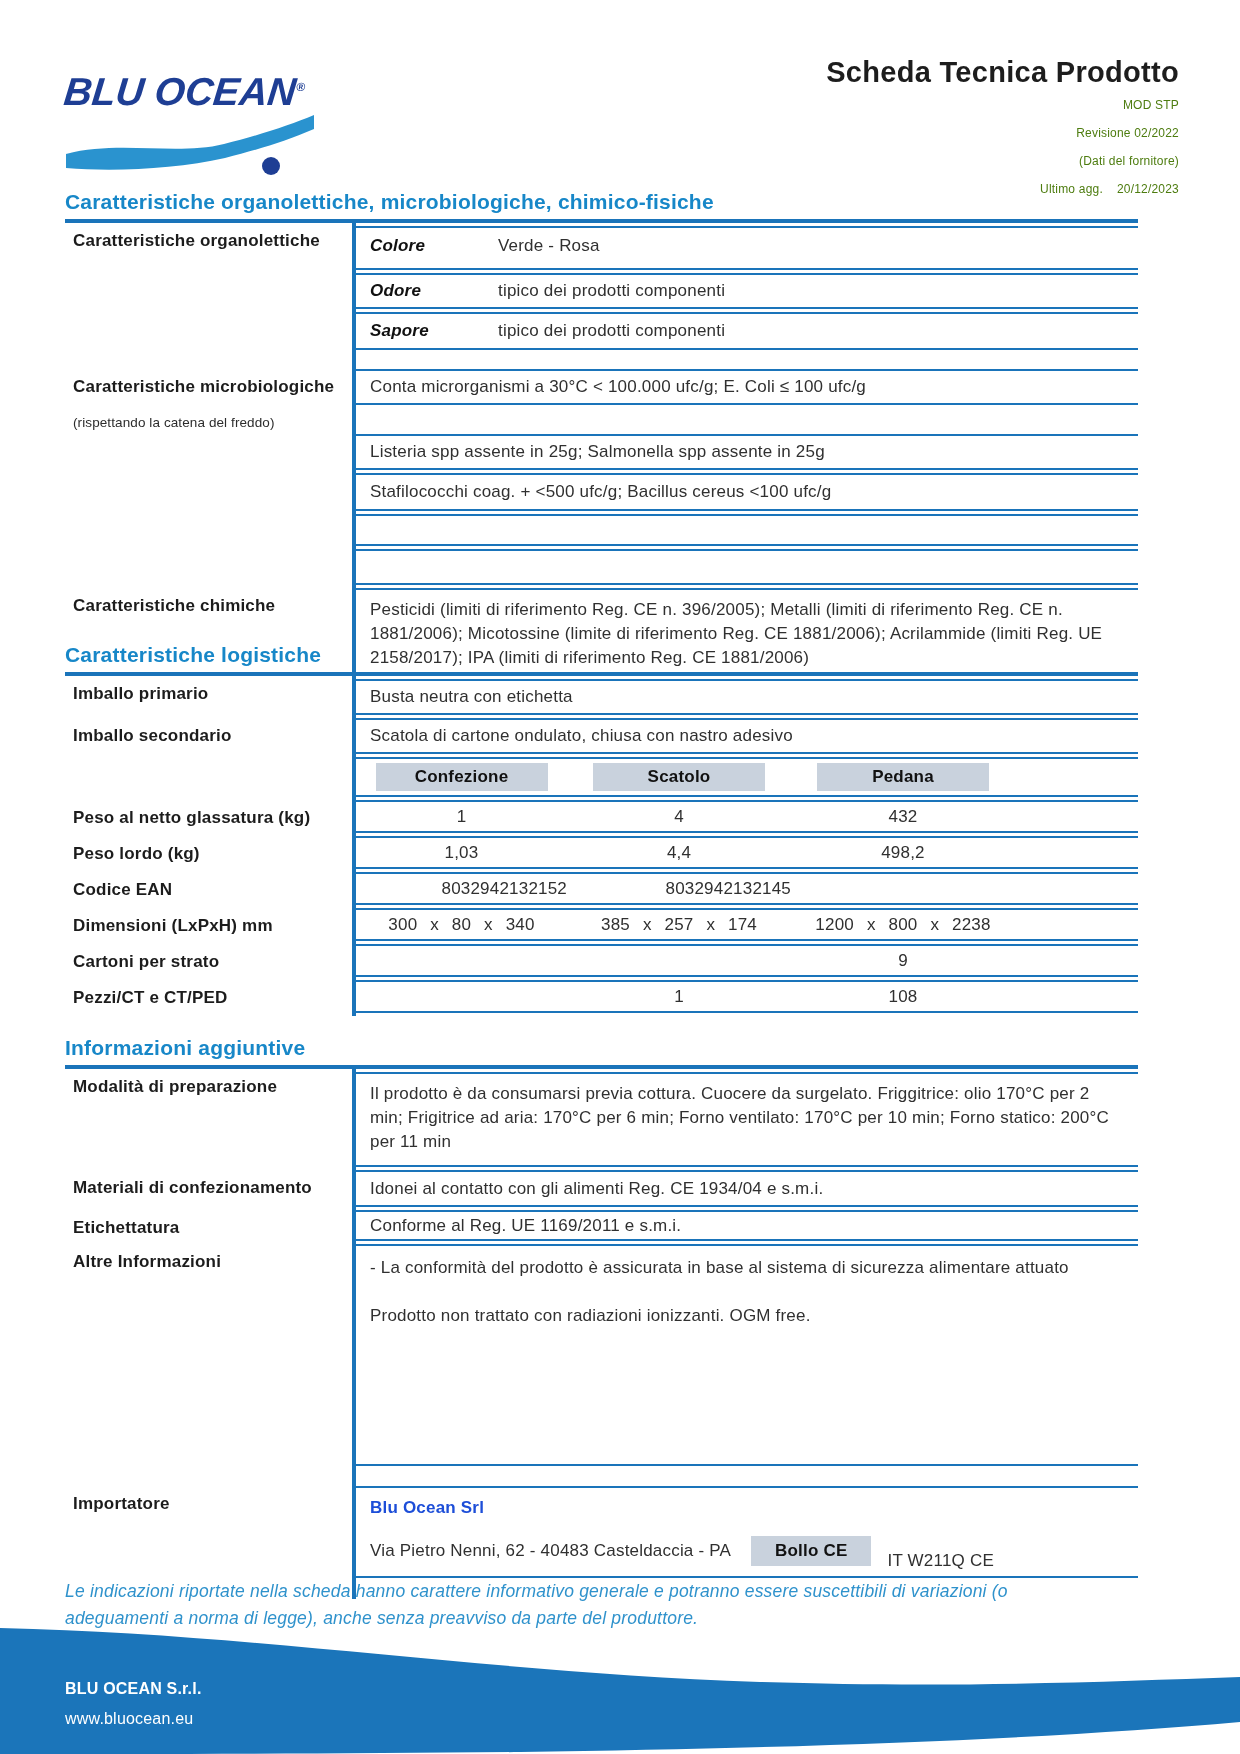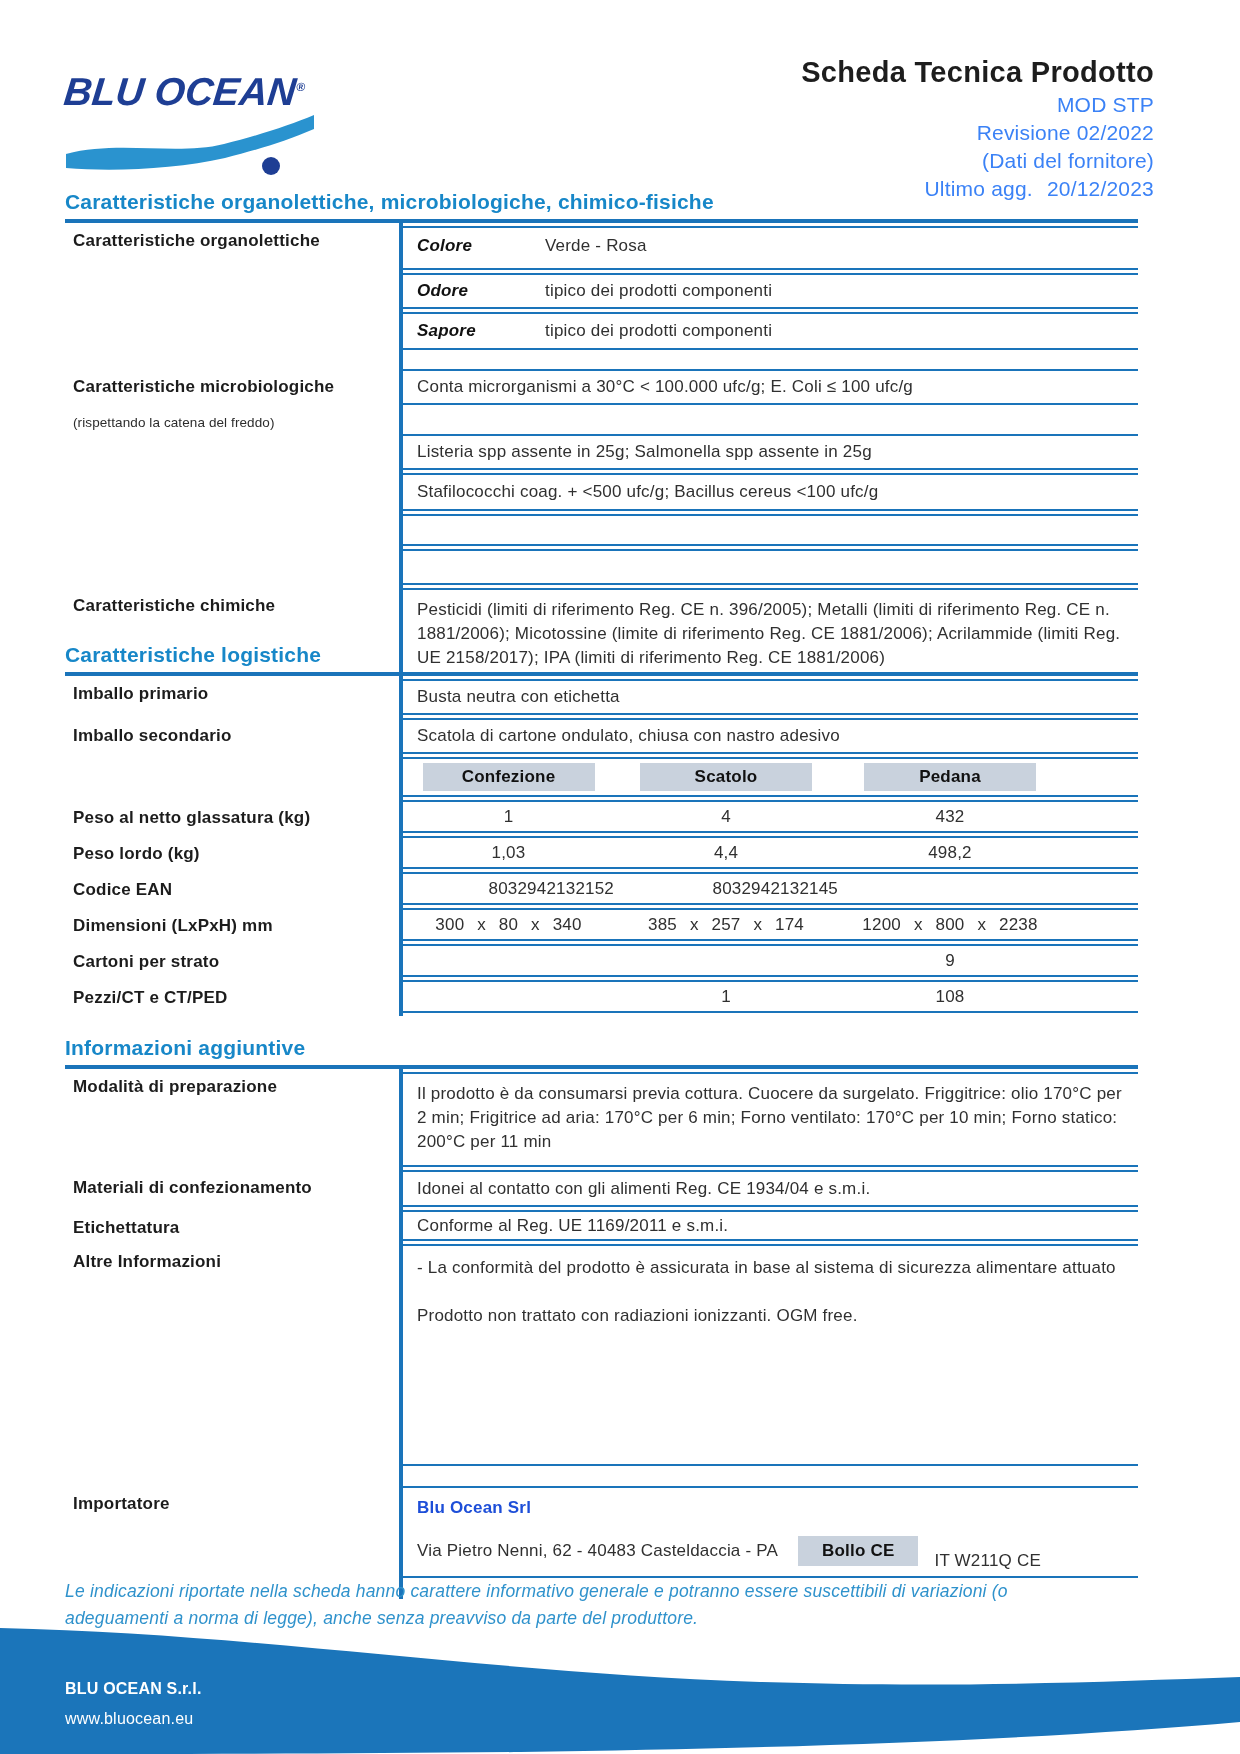--- a/index.html
+++ b/index.html
@@ -22,32 +22,32 @@
 
   
   .hdr{position:absolute;top:0;left:0;right:0;height:185px;}
   .logo{position:absolute;left:64px;top:70px;width:250px;height:100px;}
   .logo-text{
     font-weight:bold;font-style:italic;font-size:39px;color:var(--navy);
     transform:skewX(-6deg);letter-spacing:0px;white-space:nowrap;
   }
   .logo-text .reg{font-size:12px;vertical-align:super;font-style:normal;letter-spacing:0;}
   .logo-wave{position:absolute;left:0;top:44px;width:252px;height:62px;}
-  .titleblock{position:absolute;right:86px;top:56px;text-align:right;}
+  .titleblock{position:absolute;right:61px;top:56px;text-align:right;}
   .doc-title{font-size:29px;font-weight:bold;color:#1d1d1d;letter-spacing:.3px;}
-  .doc-sub{font-size:21px;color:#3b82f6;line-height:24px;margin-top:4px;}
+  .doc-sub{font-size:12px;color:#4d7c0f;line-height:24px;margin-top:4px;}
   .doc-sub .gap{display:inline-block;width:14px;}
 
   
   .content{position:absolute;left:65px;top:190px;width:1073px;}
 
   .sec-heading{color:var(--blue);font-size:21px;font-weight:bold;letter-spacing:.2px;}
   .sec-rule{height:4px;background:var(--rule);margin-top:5px;}
 
-  .row{display:grid;grid-template-columns:287px 1fr;gap:47px;}
+  .row{display:grid;grid-template-columns:287px 1fr;}
   .lcell{padding:7px 14px 0 8px;font-weight:bold;font-size:17px;color:#1c1c1c;line-height:22px;}
   .lcell .subnote{font-weight:normal;font-size:13.5px;color:#2c2c2c;margin-top:14px;letter-spacing:.1px;}
   .rcell{border-left:4px solid var(--rule);padding:0 0 3px 0;}
   .rcell.pt{padding-top:3px;}
   .box{
     border-top:2px solid var(--rule);border-bottom:2px solid var(--rule);
     min-height:36px;font-size:17px;color:#303030;
     display:flex;align-items:center;padding:3px 14px;
   }
   .box.tall{align-items:flex-start;padding-top:8px;}

